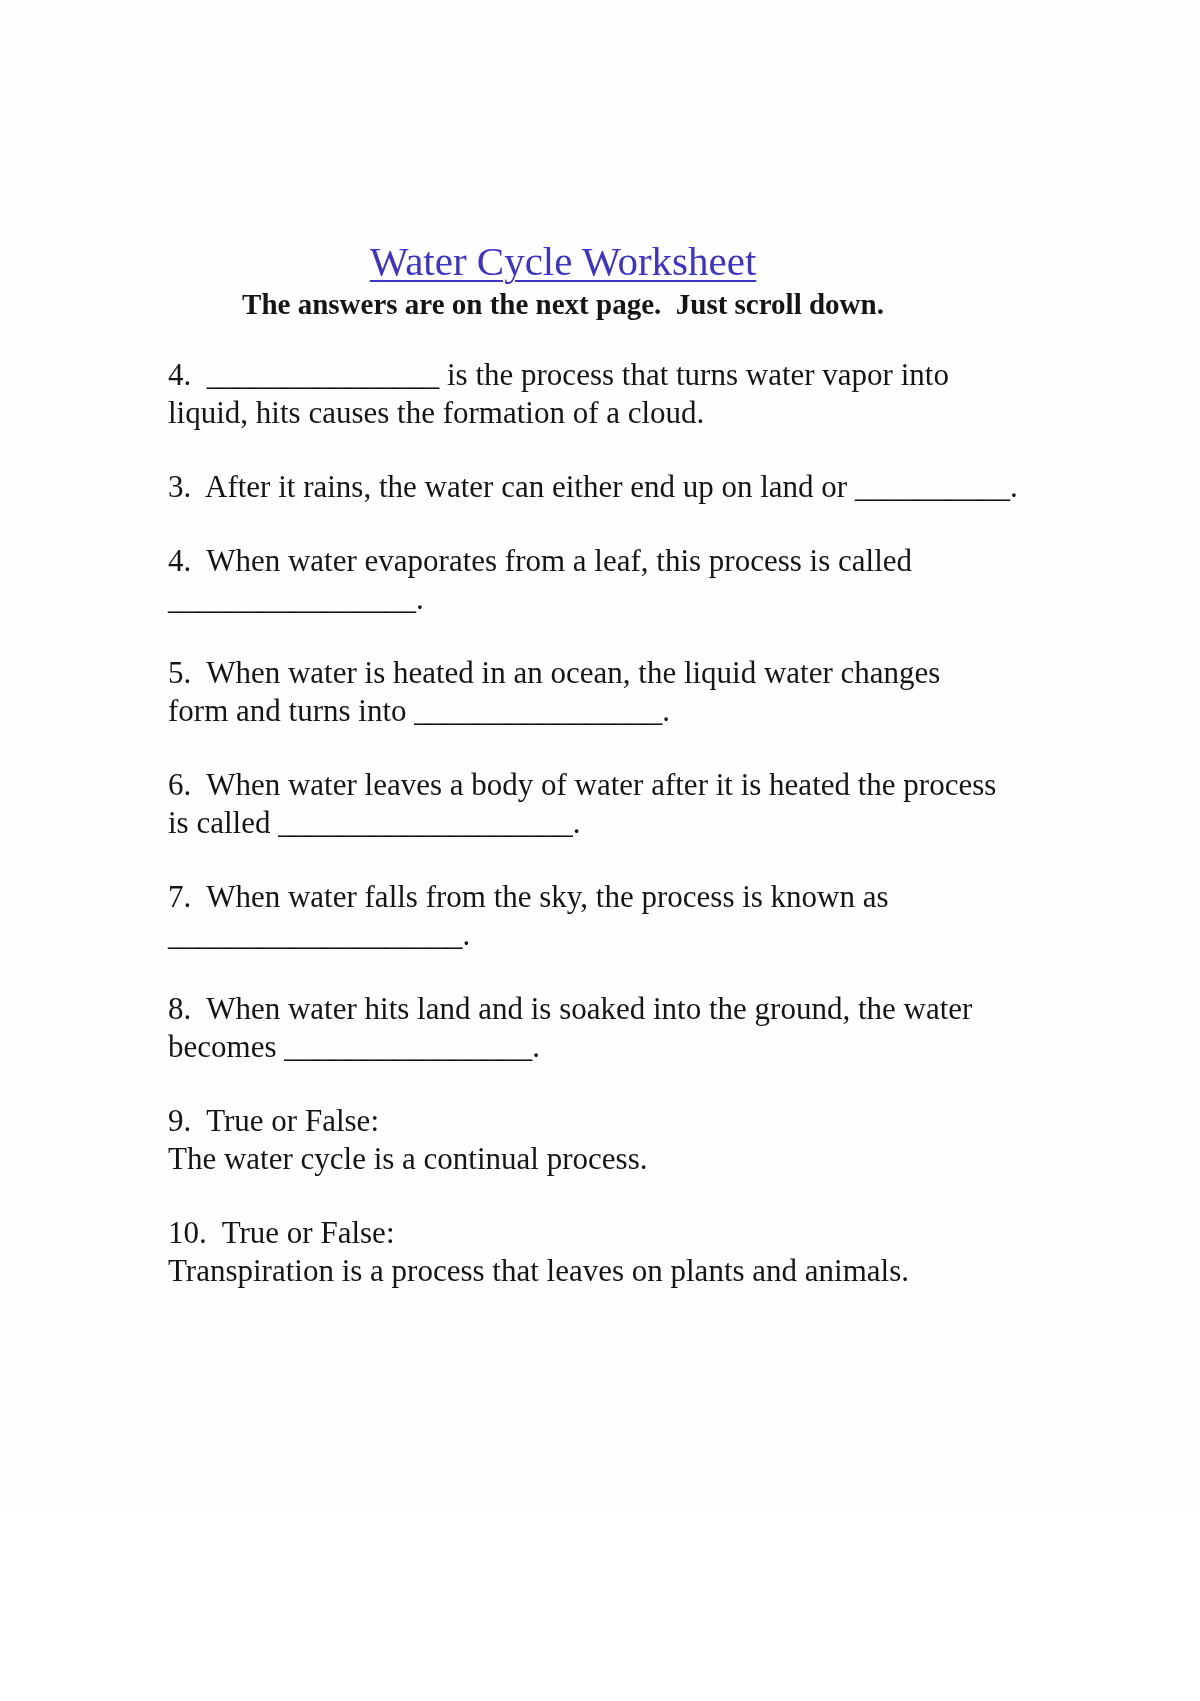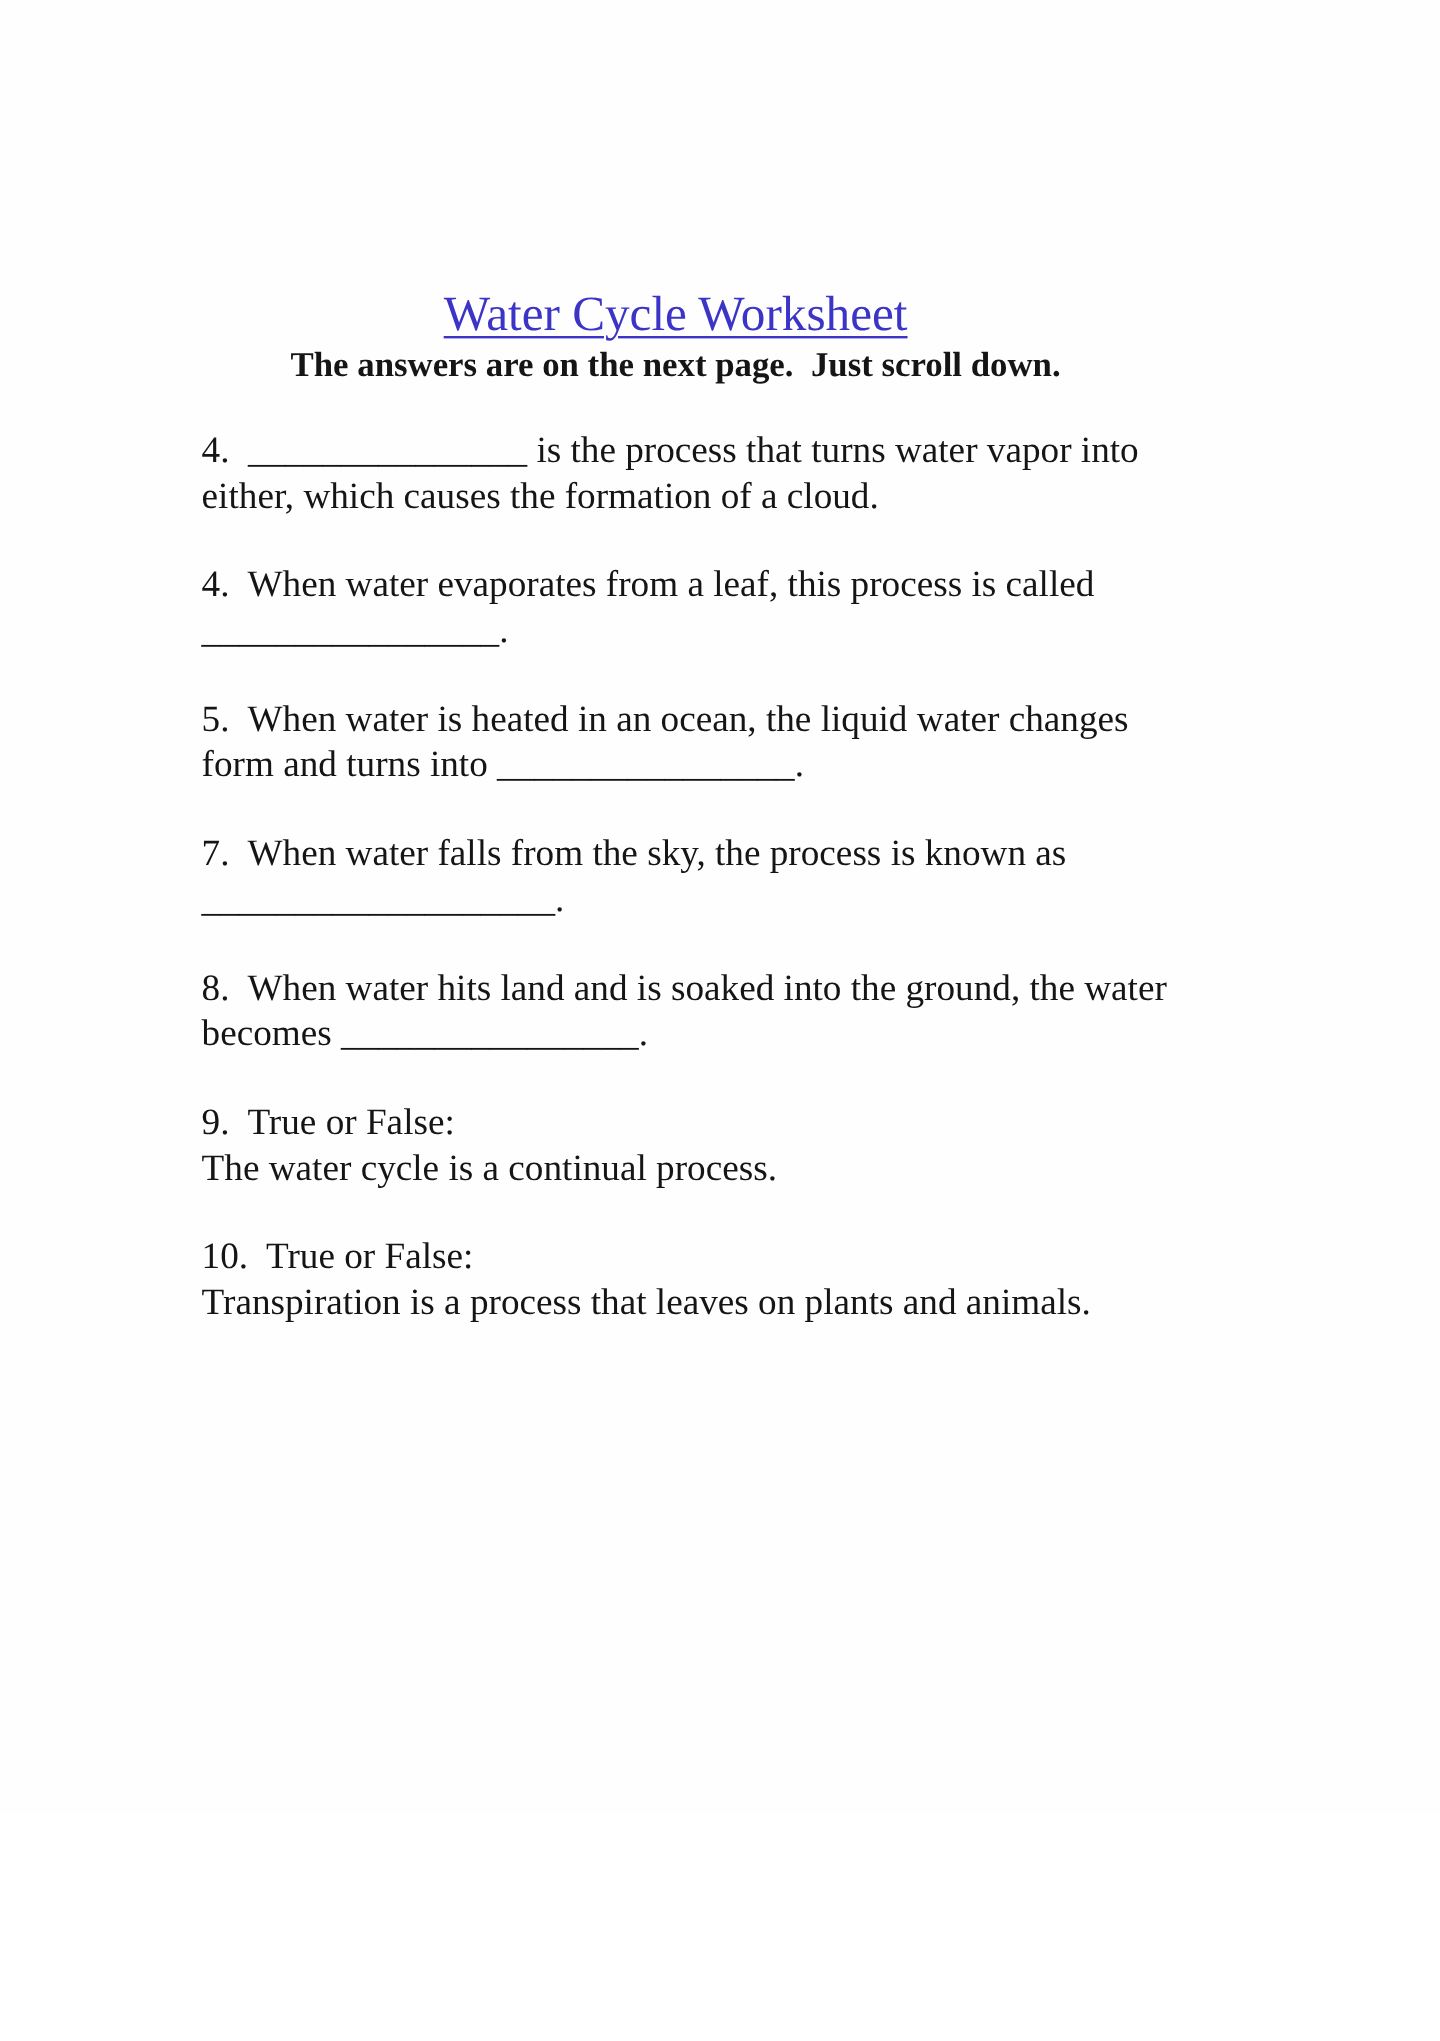--- a/index.html
+++ b/index.html
@@ -62,34 +62,41 @@
     <div class="header-block">
       <span class="doc-title" style="color: rgb(60, 52, 199);">Water Cycle Worksheet</span>
       <div class="doc-subtitle">The answers are on the next page.  Just scroll down.</div>
     </div>
 
     <div class="questions">
 
 
       <div class="question">
         <div class="qline">4.  _______________ is the process that turns water vapor into</div>
-        <div class="qline">either, which causes the formation of a cloud.</div>
+        <div class="qline">liquid, hits causes the formation of a cloud.</div>
       </div>
 
+      <div class="question">
+        <div class="qline">3.  After it rains, the water can either end up on land or __________.</div>
+      </div>
 
       <div class="question">
         <div class="qline">4.  When water evaporates from a leaf, this process is called</div>
         <div class="qline">________________.</div>
       </div>
 
       <div class="question">
         <div class="qline">5.  When water is heated in an ocean, the liquid water changes</div>
         <div class="qline">form and turns into ________________.</div>
       </div>
 
+      <div class="question">
+        <div class="qline">6.  When water leaves a body of water after it is heated the process</div>
+        <div class="qline">is called ___________________.</div>
+      </div>
 
       <div class="question">
         <div class="qline">7.  When water falls from the sky, the process is known as</div>
         <div class="qline">___________________.</div>
       </div>
 
       <div class="question">
         <div class="qline">8.  When water hits land and is soaked into the ground, the water</div>
         <div class="qline">becomes ________________.</div>
       </div>

